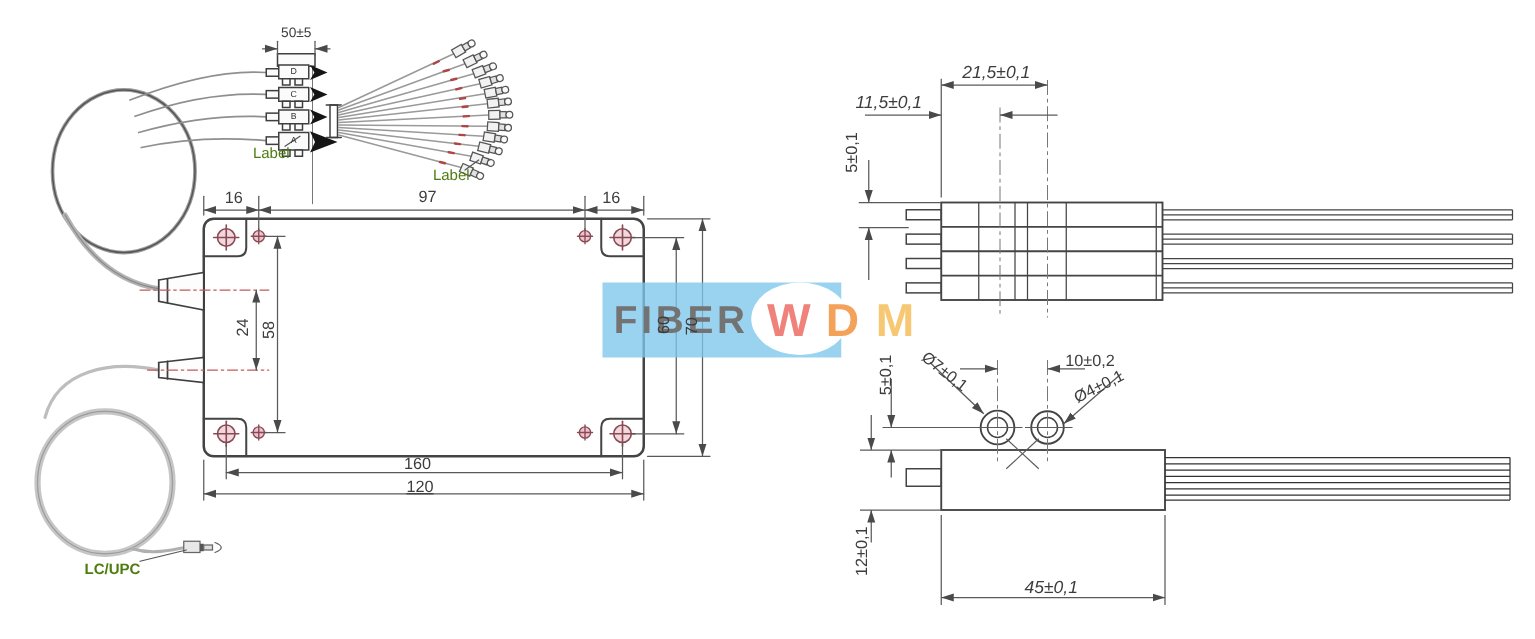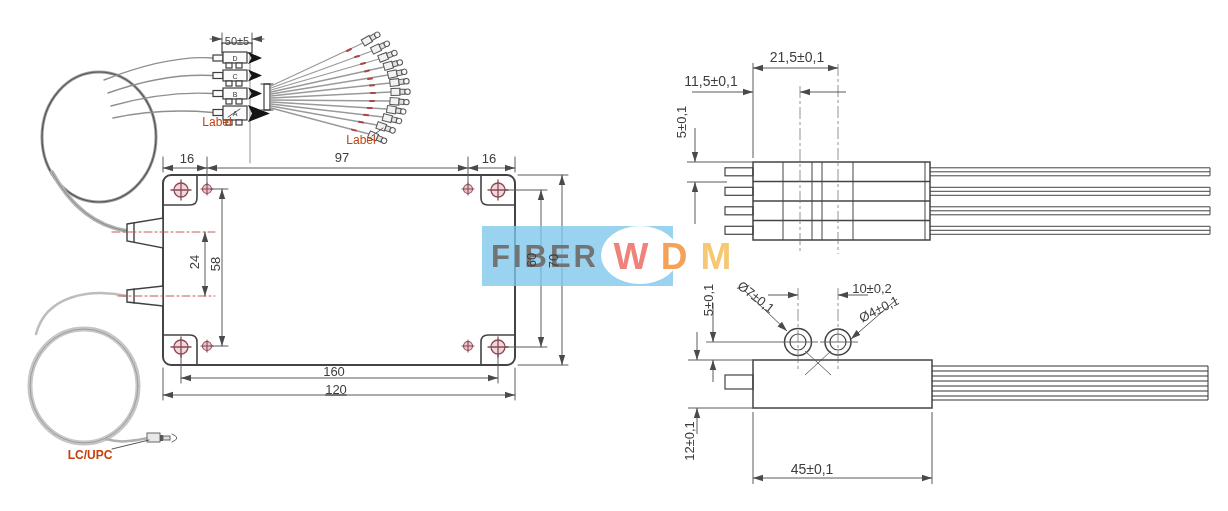--- a/index.html
+++ b/index.html
@@ -7,24 +7,24 @@
          font-family:"Liberation Sans",sans-serif;}
   #lineart{position:absolute;left:0;top:0;z-index:1;}
   .wm{position:absolute;z-index:2;}
   #wm-band{left:482px;top:226px;width:191px;height:60px;background:rgba(126,198,236,0.78);}
   #wm-ellipse{left:601px;top:226px;width:78px;height:58px;border-radius:50%;background:#ffffff;}
   .t{position:absolute;z-index:3;transform:translate(-50%,-50%);white-space:nowrap;
      color:#3d3d3d;font-size:13px;line-height:1;}
   .r90{transform:translate(-50%,-50%) rotate(-90deg);}
   .rp38{transform:translate(-50%,-50%) rotate(38deg);}
   .rm27{transform:translate(-50%,-50%) rotate(-27deg);}
-  .big{font-size:14px;}
+  .big{font-size:14px;font-style:italic;}
   .small{font-size:11px;}
   .tiny{font-size:7px;color:#333;}
-  .lbl{font-size:12px;color:#c2410c;}
+  .lbl{font-size:12px;color:#4d7c0f;}
   #wm-fiber{font-size:31px;font-weight:bold;letter-spacing:3px;color:#737373;z-index:3;}
   .wmletter{font-size:37px;font-weight:bold;z-index:3;}
 </style>
 </head>
 <body>
 
 <div id="stage">
 
 <svg id="lineart" width="1228" height="511" viewBox="0 0 1228 511">
   <defs>
@@ -307,21 +307,21 @@
   </g>
 </svg>
 
 <div class="wm" id="wm-band"></div>
 <div class="wm" id="wm-ellipse"></div>
 <div class="t" id="wm-fiber" style="left:545px;top:256px;">FIBER</div>
 <div class="t wmletter" style="left:631px;top:256px;color:#ef837b;">W</div>
 <div class="t wmletter" style="left:674px;top:256px;color:#f4a259;">D</div>
 <div class="t wmletter" style="left:716px;top:256px;color:#f7c873;">M</div>
 
-<div class="t small" style="left:237px;top:41px;">50±5</div>
+<div class="t small" style="left:237px;top:27px;">50±5</div>
 <div class="t tiny" style="left:235px;top:57.5px;">D</div>
 <div class="t tiny" style="left:235px;top:75.5px;">C</div>
 <div class="t tiny" style="left:235px;top:93.5px;">B</div>
 <div class="t tiny" style="left:235px;top:113px;">A</div>
 <div class="t lbl" style="left:217px;top:122px;">Label</div>
 <div class="t lbl" style="left:361px;top:140px;">Label</div>
 <div class="t lbl" style="left:90px;top:455px;font-weight:bold;">LC/UPC</div>
 <div class="t" style="left:187px;top:158px;">16</div>
 <div class="t" style="left:342px;top:157px;">97</div>
 <div class="t" style="left:489px;top:158px;">16</div>
@@ -334,15 +334,15 @@
 
 <div class="t big" style="left:797px;top:57px;">21,5±0,1</div>
 <div class="t big" style="left:711px;top:81px;text-align:right;">11,5±0,1</div>
 <div class="t r90" style="left:681px;top:122px;">5±0,1</div>
 
 <div class="t rp38" style="left:756px;top:297px;">Ø7±0,1</div>
 <div class="t rm27" style="left:879px;top:309px;">Ø4±0,1</div>
 <div class="t" style="left:872px;top:288px;">10±0,2</div>
 <div class="t r90" style="left:708px;top:300px;">5±0,1</div>
 <div class="t r90" style="left:689px;top:441px;">12±0,1</div>
-<div class="t big" style="left:812px;top:469px;">45±0,1</div>
+<div class="t big" style="left:841px;top:469px;">45±0,1</div>
 
 </div>
 
 </body></html>

